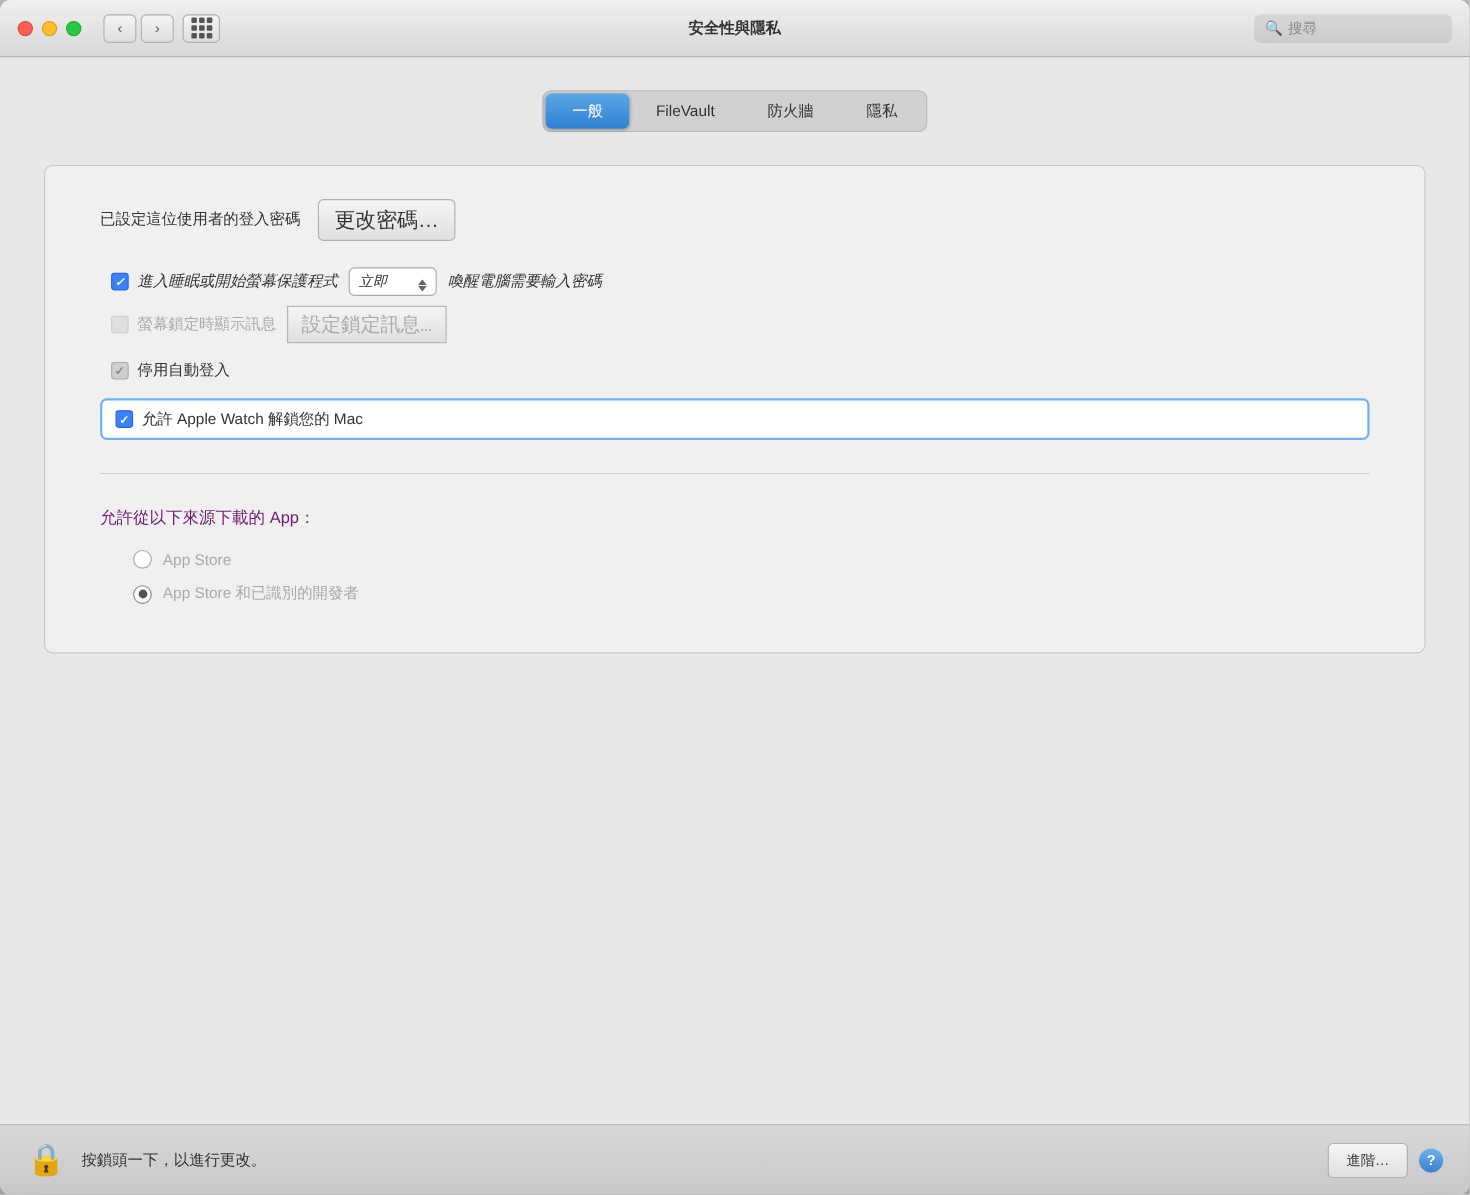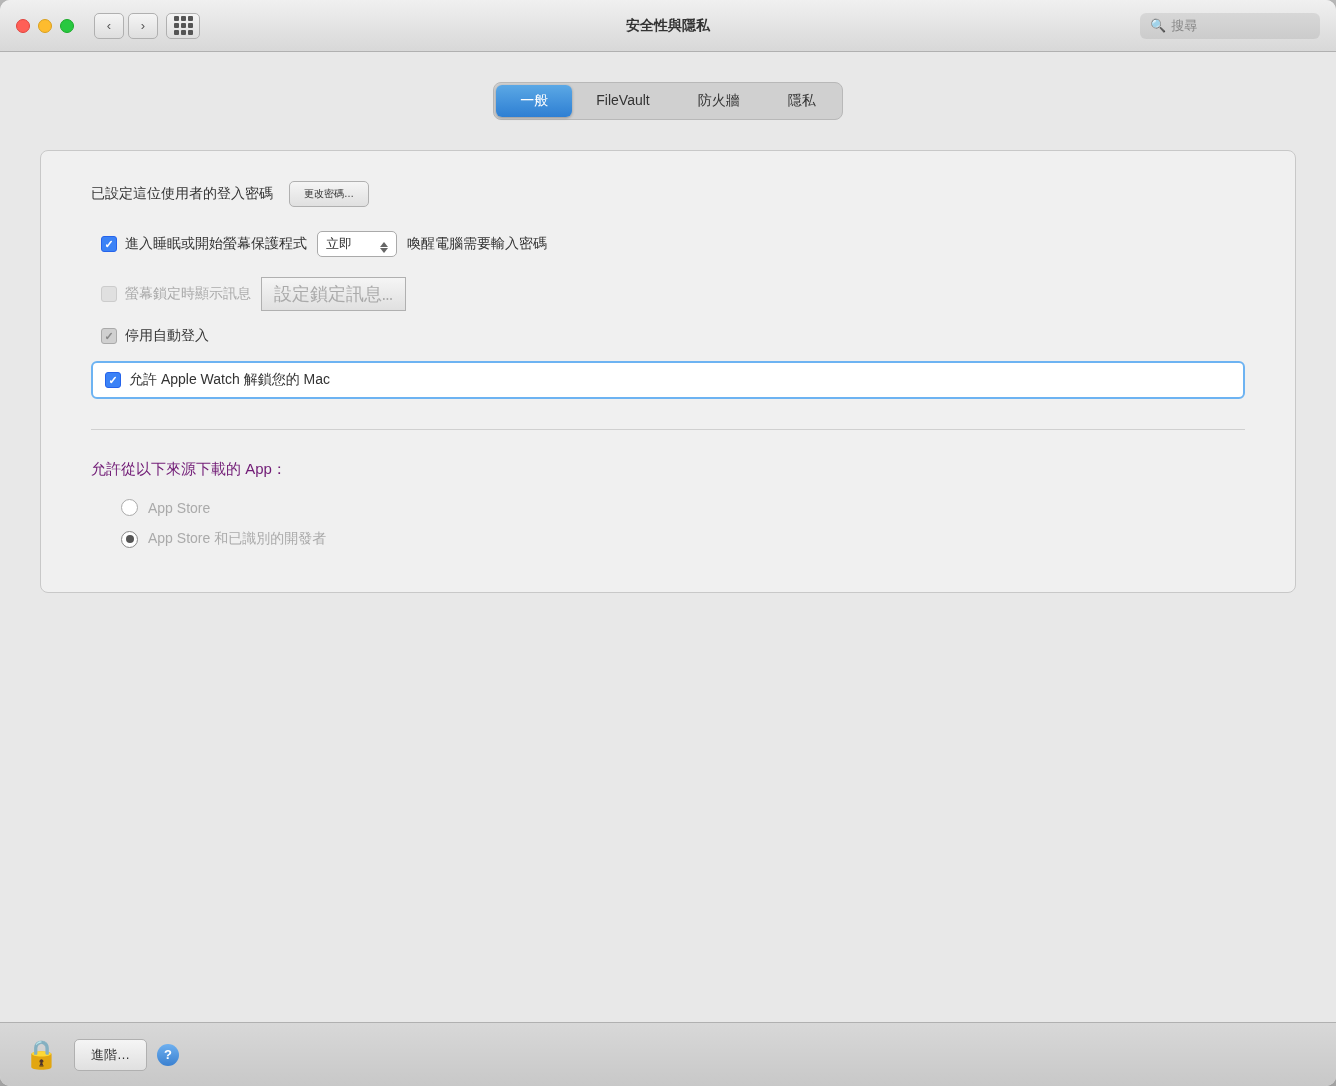--- a/index.html
+++ b/index.html
@@ -188,21 +188,21 @@
       font-size: 14px;
       color: #333;
       margin-right: 16px;
     }
 
     .change-password-btn {
       padding: 5px 14px;
       background: linear-gradient(to bottom, #f5f5f5, #e0e0e0);
       border: 1px solid #b0b0b0;
       border-radius: 5px;
-      font-size: 10px;
+      font-size: 19px;
       cursor: pointer;
       color: #333;
     }
 
     
     .option-row {
       display: flex;
       align-items: center;
       margin-bottom: 16px;
       padding-left: 10px;
@@ -267,22 +267,23 @@
     }
 
     .option-label.disabled {
       color: #aaa;
     }
 
     
     .sleep-row {
       display: flex;
       align-items: center;
-      margin-bottom: 20px;
+      margin-bottom: 9px;
       padding-left: 10px;
+      font-style: italic;
     }
 
     .dropdown {
       display: flex;
       align-items: flex-end;
       background: white;
       border: 1px solid #aaa;
       border-radius: 5px;
       padding: 3px 8px;
       margin: 0 10px;
@@ -535,17 +536,18 @@
           <div class="radio selected"></div>
           <span class="radio-label">App Store 和已識別的開發者</span>
         </div>
       </div>
 
     </div>
   </div>
 
   <div class="bottom-bar">
     <div class="lock-icon">🔒</div>
+    <span class="lock-label">按鎖頭一下，以進行更改。</span>
     <button class="advanced-btn">進階…</button>
     <div class="help-btn">?</div>
   </div>
 
 </div>
 
 </body></html>

